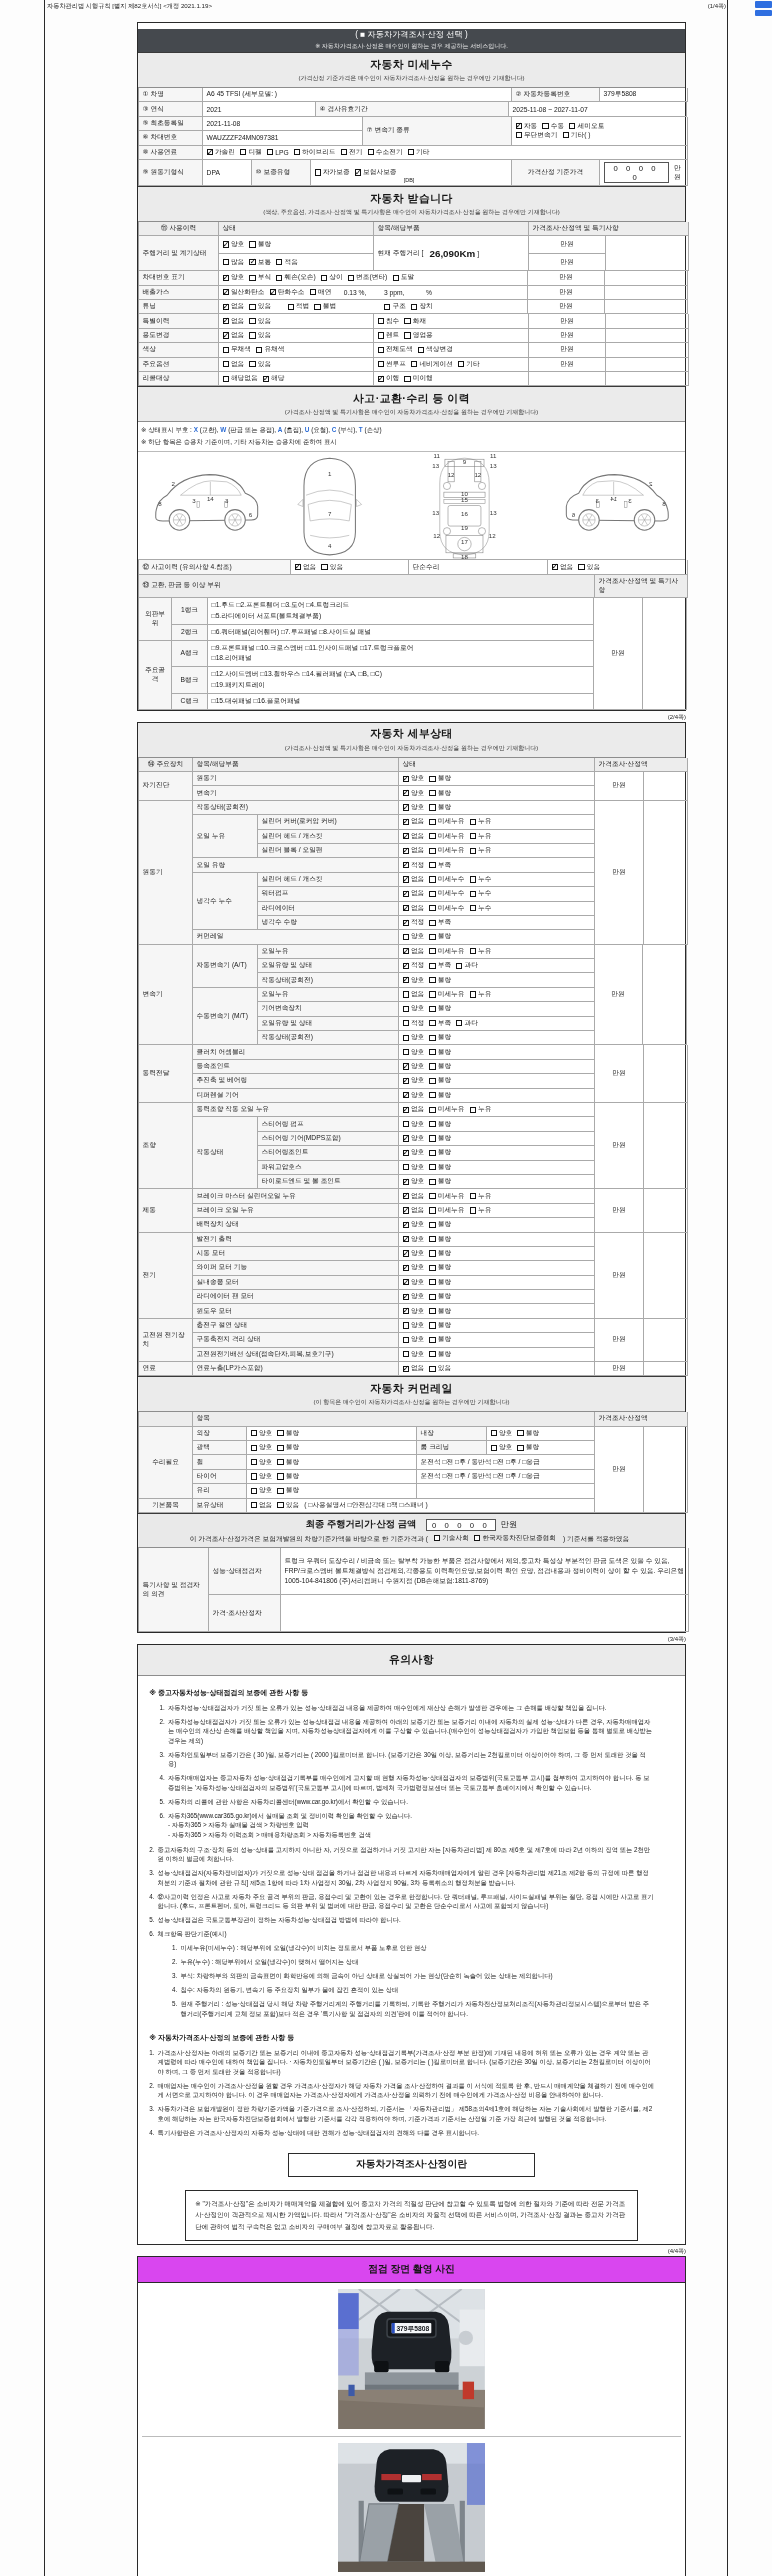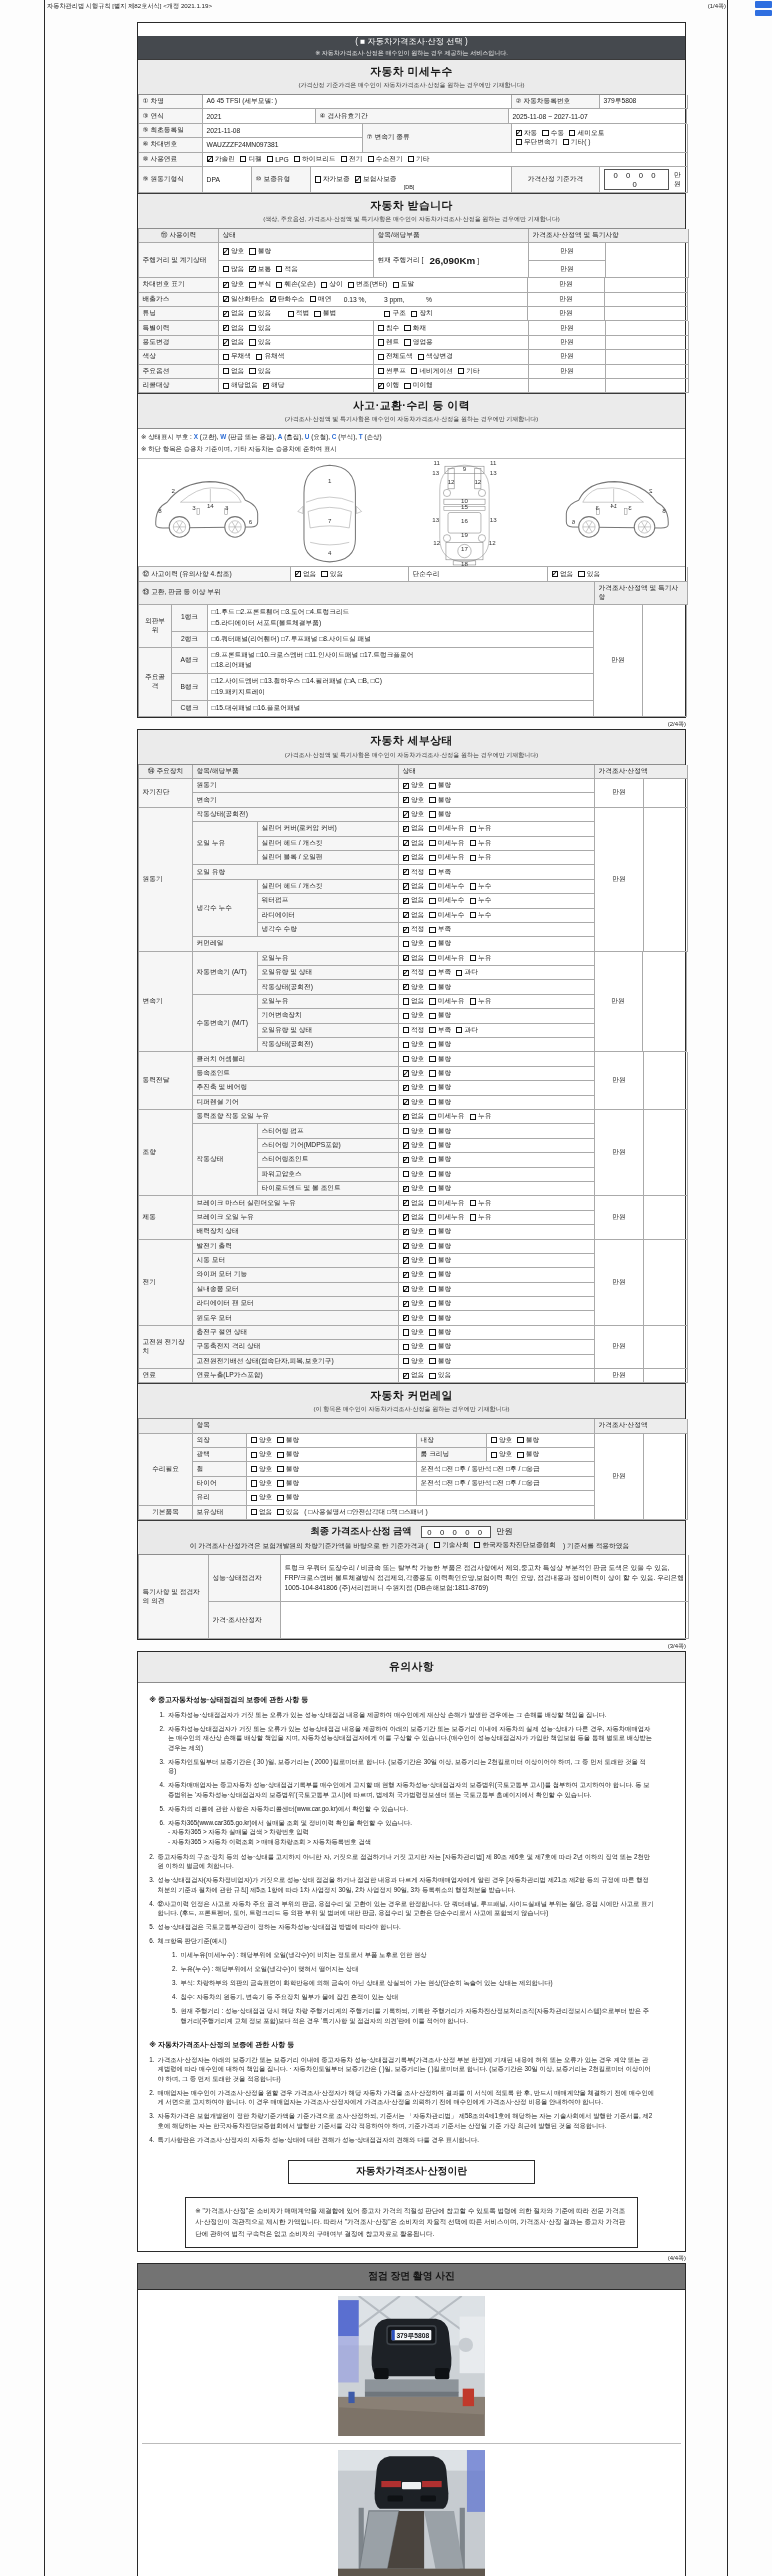--- a/index.html
+++ b/index.html
@@ -10,21 +10,21 @@
   .topnote{position:absolute;left:47px;top:1.5px;font-size:6.2px;color:#222}
   .pm{font-size:6px;color:#222;text-align:right}
   .pm-abs{position:absolute;right:47px;top:1.5px}
   .chip{position:absolute;right:1.5px;width:16.5px;height:6.7px;background:#2f6fe0;border-radius:1px}
   .chip.c1{top:1px}.chip.c2{top:9.8px}
   .content{position:absolute;left:137px;top:21.6px;width:549px}
   .pbox{border:1px solid #2a2a2a;background:#fff;margin-bottom:2.1px}
   .wline{height:1.5px;background:#fff}
   .titlebox{background:#45494e;color:#fff;padding-bottom:1px}
   .t-main{text-align:center;font-size:16px;font-weight:bold;letter-spacing:1px;padding-top:6.2px}
-  .t-sel{text-align:center;font-size:8.2px;margin-top:12px}
+  .t-sel{text-align:center;font-size:8.2px;margin-top:5px}
   .t-note{text-align:center;font-size:6px;margin-top:2.1px;color:#f0f0f0}
   .t-doc{font-size:7.2px;font-weight:bold;text-align:left;padding:6.2px 0 3.1px 4.1px}
   .sec{background:#ebebeb;border-bottom:0.5px solid #8d8d8d;border-top:1px solid #3a3a3a;padding:4.6px 0 4.1px}
   .sec .st{text-align:center;font-size:10.8px;font-weight:bold;letter-spacing:0.5px}
   .sec .sn{text-align:center;font-size:6px;margin-top:2.1px;color:#333}
   .tw{border-left:0.5px solid #9c9c9c}
   .r{display:flex;align-items:stretch}
   .c{border-right:0.5px solid #aaa;border-bottom:0.5px solid #aaa;padding:2.1px 3.6px;font-size:6.7px;display:flex;align-items:center;flex:none;min-height:14.4px}
   .lab{background:#f6f6f6}
   .ctr{justify-content:center;text-align:center}
@@ -49,21 +49,21 @@
   .noteblock{padding:3px 0}
   .nh{font-size:7px;font-weight:bold;margin:8.2px 0 5.2px 11.3px}
   .ni{display:flex;font-size:6.3px;line-height:1.5;margin:4.6px 0}
   .ni .nn{width:12.4px;flex:none;text-align:right;padding-right:3.1px}
   .ni .nt{flex:1;padding-right:31px}
   .lv1{margin-left:7.2px}.lv2{margin-left:17.5px}.lv3{margin-left:30px}
   .nsub{font-size:6.3px;line-height:1.6}
   .vbox{border:0.5px solid #2a2a2a;margin:13.4px auto 0;padding:7.2px 9.3px 8.2px;width:453px}
   .vtitle{border:0.5px solid #2a2a2a;width:247px;margin:15.5px auto 0;text-align:center;font-size:9.8px;font-weight:bold;padding:4.6px 0;background:#fff;position:relative;z-index:2}
   .vtext{font-size:6.5px;line-height:1.7}
-  .photohead{background:#737373;border-bottom:1px solid #2a2a2a;text-align:center;font-size:9.8px;font-weight:bold;padding:6.2px 0}
+  .photohead{background:#d946ef;border-bottom:1px solid #2a2a2a;text-align:center;font-size:9.8px;font-weight:bold;padding:6.2px 0}
   .photo{display:block;margin:6.2px auto}
   .photoDiv{border-top:0.5px solid #bbb;margin:0 4.1px}
 </style>
 </head>
 <body>
 
 <div class="page">
   <div class="vl l"></div>
   <div class="vl r"></div>
   <div class="topnote">자동차관리법 시행규칙 [별지 제82호서식] &lt;개정 2021.1.19&gt;</div>
@@ -1478,21 +1478,21 @@
                 </div>
               </div>
             </div>
             <div class="c ctr" style="width: 49px; align-items: center;">만원</div>
             <div class="c" style="width: 44px;"></div>
           </div>
         </div>
 
       <div class="final">
         <div>
-          <span class="fl">최종 가격조사·산정 금액</span>
+          <span class="fl">최종 주행거리가·산정 금액</span>
           <span class="digitbox">0 0 0 0 0</span>
           <span>만원</span>
         </div>
         <div class="fn" id="final-note-mount"><span class="tok">이 가격조사·산정가격은 보험개발원의 차량기준가액을 바탕으로 한 기준가격과 ( </span><span class="cbi">
               <span class="cb"></span>
               <span class="cbl">기술사회</span>
             </span><span class="cbi">
               <span class="cb"></span>
               <span class="cbl">한국자동차진단보증협회</span>
             </span><span class="tok"> ) 기준서를 적용하였음</span></div>

